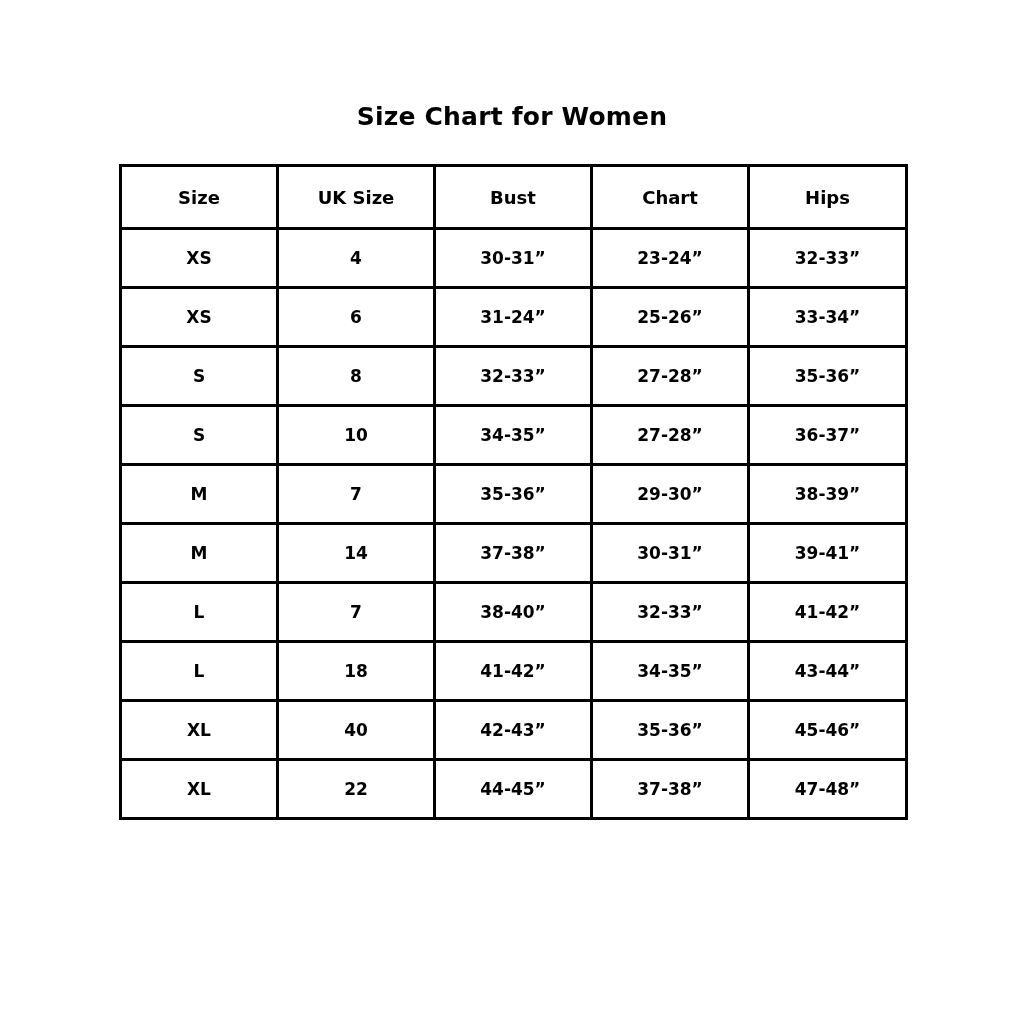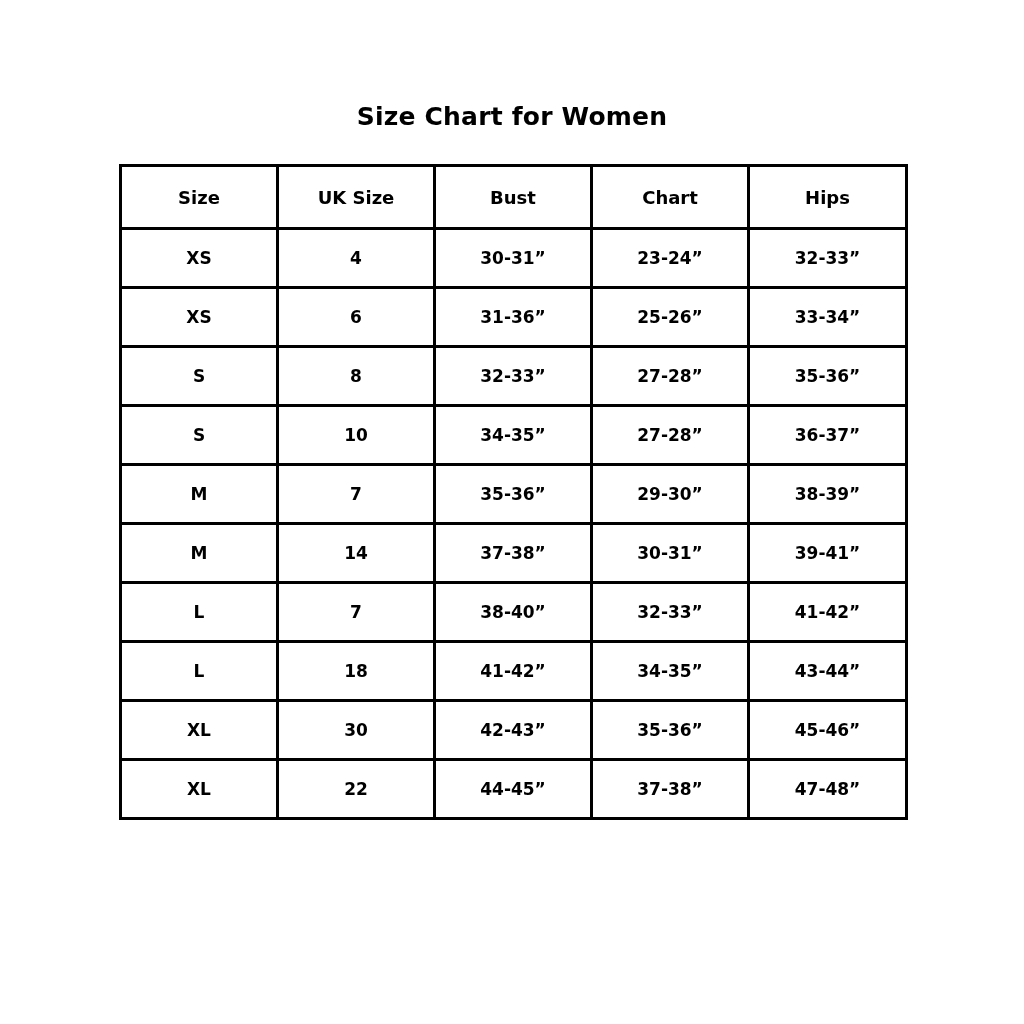--- a/index.html
+++ b/index.html
@@ -90,21 +90,21 @@
         <tr>
           <td>XS</td>
           <td>4</td>
           <td>30-31”</td>
           <td>23-24”</td>
           <td>32-33”</td>
         </tr>
         <tr>
           <td>XS</td>
           <td>6</td>
-          <td>31-36”</td>
+          <td>31-24”</td>
           <td>25-26”</td>
           <td>33-34”</td>
         </tr>
         <tr>
           <td>S</td>
           <td>8</td>
           <td>32-33”</td>
           <td>27-28”</td>
           <td>35-36”</td>
         </tr>
@@ -138,21 +138,21 @@
         </tr>
         <tr>
           <td>L</td>
           <td>18</td>
           <td>41-42”</td>
           <td>34-35”</td>
           <td>43-44”</td>
         </tr>
         <tr>
           <td>XL</td>
-          <td>30</td>
+          <td>40</td>
           <td>42-43”</td>
           <td>35-36”</td>
           <td>45-46”</td>
         </tr>
         <tr>
           <td>XL</td>
           <td>22</td>
           <td>44-45”</td>
           <td>37-38”</td>
           <td>47-48”</td>

